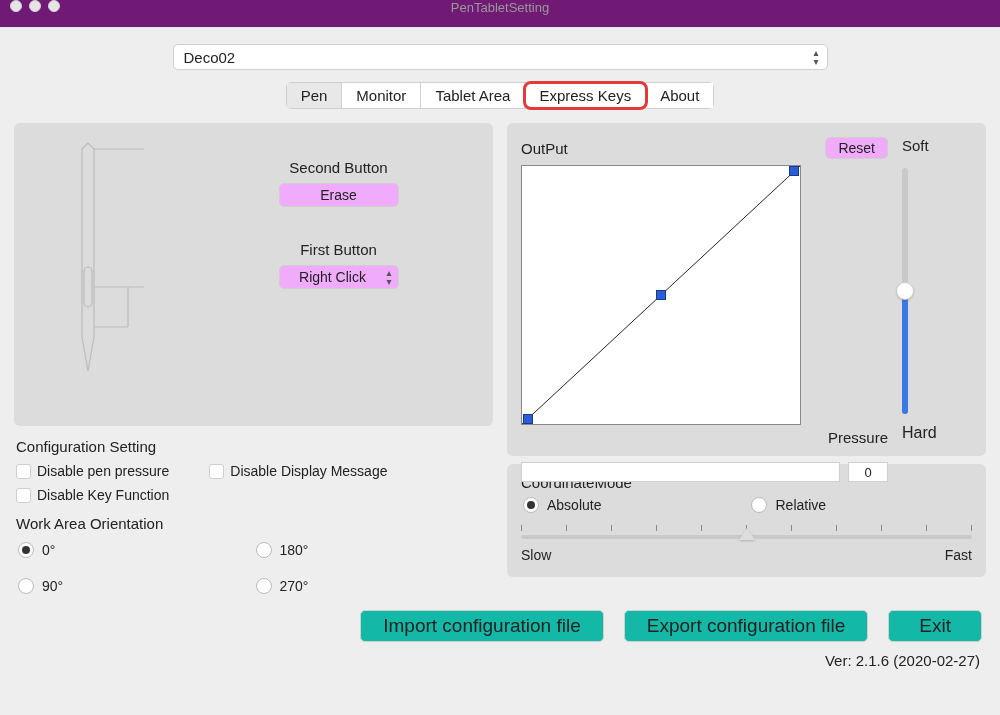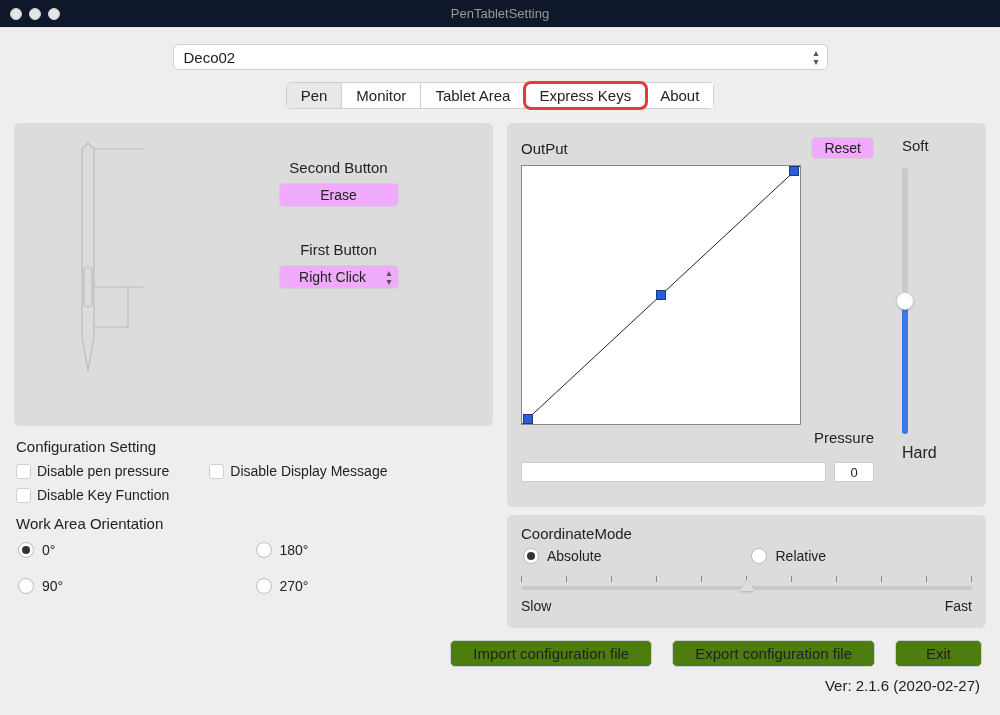--- a/index.html
+++ b/index.html
@@ -1,19 +1,19 @@
 <!DOCTYPE html>
 <html><head>
 <meta charset="utf-8">
 <style>
 * { box-sizing: border-box; margin: 0; padding: 0; font-family: -apple-system, "Helvetica Neue", Arial, sans-serif; }
 body { background: #eeeeee; width: 1000px; height: 715px; overflow: hidden; font-size: 14px; color: #222; }
 
 
-.titlebar { height: 28px; display: flex; align-items: center; position: relative; background: #0f172a; border-bottom: 1px solid #e5e5e5; }
+.titlebar { height: 28px; display: flex; position: relative; background: #701a75; border-bottom: 1px solid #e5e5e5; }
 .tl-buttons { display: flex; gap: 7px; margin-left: 10px; }
 .tl-btn { width: 12px; height: 12px; border-radius: 50%; background: #e5e5e5; border: 1px solid #d2d2d2; }
 .titlebar .title { position: absolute; left: 0; right: 0; text-align: center; color: #999; font-size: 13px; }
 
 .content { padding: 16px 14px 10px 14px; }
 
 
 .device-row { display: flex; justify-content: center; margin-bottom: 12px; }
 .device-select { width: 655px; height: 26px; background: #fff; border: 1px solid #cfcfcf; border-radius: 5px; display: flex; align-items: center; padding: 0 10px; position: relative; font-size: 15px; }
 .select-arrows { position: absolute; right: 8px; top: 3px; font-size: 10px; line-height: 9px; color: #555; display: flex; flex-direction: column; }
@@ -49,21 +49,21 @@
 .chk { display: flex; align-items: center; gap: 6px; font-size: 14px; }
 .chk-box { width: 15px; height: 15px; background: #fff; border: 1px solid #cfcfcf; border-radius: 3px; }
 
 
 .radio-grid { display: grid; grid-template-columns: 1fr 1fr; row-gap: 20px; margin: 10px 0 4px 4px; }
 .radio { display: flex; align-items: center; gap: 8px; font-size: 14px; }
 .radio-circ { width: 16px; height: 16px; border-radius: 50%; background: #fff; border: 1px solid #bbb; display: flex; align-items: center; justify-content: center; }
 .radio-circ.sel::after { content: ""; width: 8px; height: 8px; background: #333; border-radius: 50%; }
 
 
-.right-panel { height: 384px; display: flex; gap: 28px; }
+.right-panel { height: 333px; display: flex; gap: 14px; }
 .curve-col { flex: 1; position: relative; }
 .curve-head { display: flex; justify-content: space-between; align-items: center; margin-bottom: 6px; }
 .out-label { font-size: 15px; }
 .curve-box { width: 280px; height: 260px; background: #fff; border: 1px solid #888; position: relative; }
 .curve-line { position: absolute; inset: 0; }
 .handle { position: absolute; width: 10px; height: 10px; background: #2a5ed8; border: 1px solid #1a3a88; transform: translate(-50%, -50%); }
 .press-label { text-align: right; margin-top: 4px; font-size: 15px; }
 .press-bar-row { display: flex; gap: 8px; margin-top: 16px; align-items: center; }
 .press-bar { flex: 1; height: 20px; background: #fff; border: 1px solid #cfcfcf; }
 .press-val { width: 40px; height: 20px; background: #fff; border: 1px solid #cfcfcf; display: flex; align-items: center; justify-content: center; font-size: 13px; }
@@ -80,21 +80,21 @@
 .coord-radios { display: flex; gap: 150px; margin: 6px 0 8px 2px; }
 .hslider-wrap { position: relative; height: 24px; margin-top: 4px; }
 .hslider-track { position: absolute; top: 14px; left: 0; right: 0; height: 4px; background: #c9c9c9; border-radius: 2px; }
 .hslider-ticks { position: absolute; top: 4px; left: 0; right: 0; display: flex; justify-content: space-between; }
 .tick { width: 1px; height: 6px; background: #888; }
 .hslider-thumb { position: absolute; top: 7px; left: 50%; transform: translateX(-50%); width: 0; height: 0; border-left: 8px solid transparent; border-right: 8px solid transparent; border-bottom: 12px solid #ddd; filter: drop-shadow(0 1px 1px rgba(0,0,0,0.2)); }
 .speed-labels { display: flex; justify-content: space-between; font-size: 14px; margin-top: 2px; }
 
 
 .bottom-row { display: flex; justify-content: flex-end; gap: 20px; margin-top: 12px; padding-right: 4px; }
-.bottom-btn { background: #4d7c0f; border: 1px solid #cfcfcf; border-radius: 5px; padding: 4px 22px; font-size: 15px; }
+.bottom-btn { background: #14b8a6; border: 1px solid #cfcfcf; border-radius: 5px; padding: 4px 22px; font-size: 19px; }
 
 .version { text-align: right; font-size: 15px; margin-top: 10px; padding-right: 6px; }
 </style>
 </head>
 <body>
 
 <div class="titlebar">
   <div class="tl-buttons">
     <div class="tl-btn"></div>
     <div class="tl-btn"></div>

